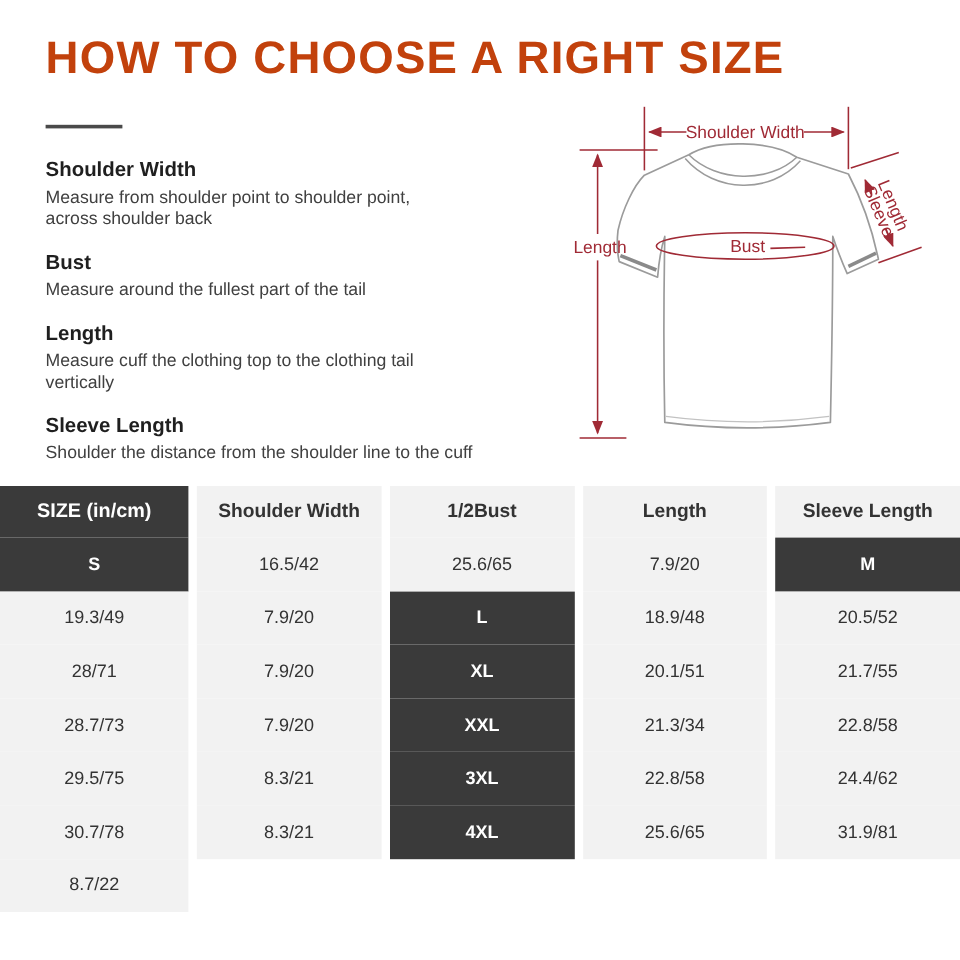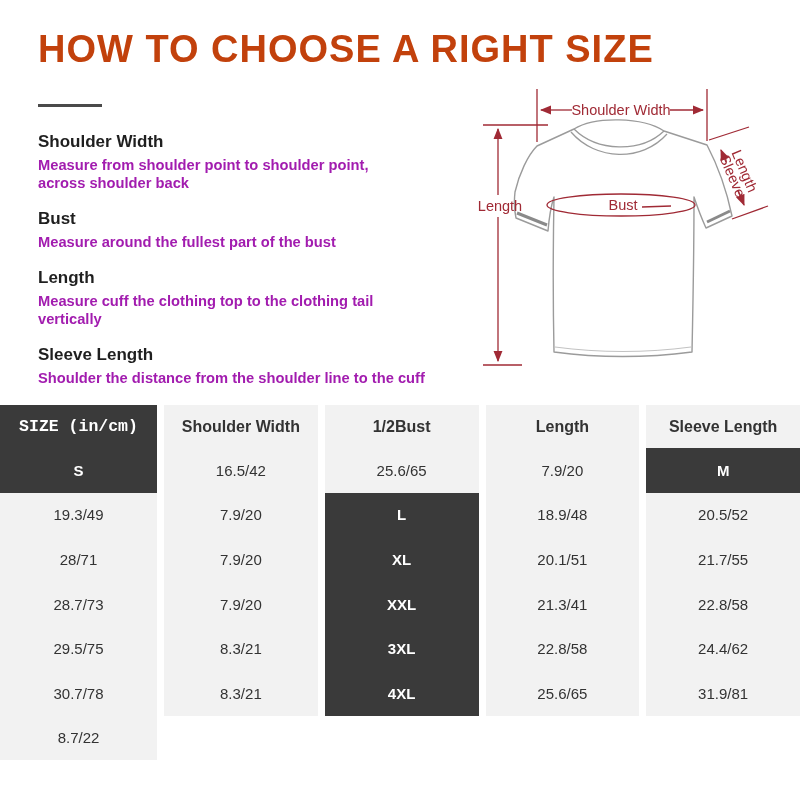--- a/index.html
+++ b/index.html
@@ -13,57 +13,56 @@
     font-size:38px;font-weight:bold;letter-spacing:1px;color:#c2410c;
   }
   .title-underline{
     position:absolute;left:38px;top:104px;width:64px;height:3px;background:#4a4a4a;
   }
   
   .instructions{position:absolute;left:38px;top:131px;width:430px;}
   .instr-item{margin:0 0 16px 0;}
   .instr-heading{font-size:17px;font-weight:bold;color:#1f1f1f;line-height:22px;margin:0;}
   .instr-body{
-    font-size:14.7px;color:#a21caf;line-height:18px;margin:3px 0 0 0;
+    font-size:14.7px;color:#404040;line-height:18px;margin:3px 0 0 0;
     white-space:pre-line;
-    font-weight:bold;
   }
   
   .diagram{position:absolute;left:460px;top:85px;width:340px;height:300px;}
   .ann-text{font-family:"Liberation Sans","DejaVu Sans",sans-serif;font-size:14.5px;}
   
   .size-table{
     position:absolute;left:0;top:405px;width:800px;
     display:grid;grid-template-columns:157px repeat(4,1fr);
     grid-template-rows:43px repeat(7,44.6px);
     column-gap:7px;row-gap:0;background:#ffffff;
   }
   .cell{display:flex;align-items:center;justify-content:center;}
   .cell.dark{background:#3a3a3a;color:#ffffff;}
   .cell.light{background:#f2f2f2;color:#333333;}
-  .corner-cell{font-size:16.5px;font-weight:bold;font-family:Liberation Mono, monospace;}
+  .corner-cell{font-size:16.5px;font-weight:bold;}
   .col-header{font-size:16px;font-weight:bold;color:#1a1a1a;}
   .size-label{font-size:15px;font-weight:bold;}
   .value-cell{font-size:15px;text-align:right;}
 </style>
 </head>
 <body>
 
 <div class="page-title">HOW TO CHOOSE A RIGHT SIZE</div>
 <div class="title-underline"></div>
 
 <div class="instructions">
   <div class="instr-item">
     <p class="instr-heading">Shoulder Width</p>
     <p class="instr-body">Measure from shoulder point to shoulder point,
 across shoulder back</p>
   </div>
   <div class="instr-item">
     <p class="instr-heading">Bust</p>
-    <p class="instr-body">Measure around the fullest part of the bust</p>
+    <p class="instr-body">Measure around the fullest part of the tail</p>
   </div>
   <div class="instr-item">
     <p class="instr-heading">Length</p>
     <p class="instr-body">Measure cuff the clothing top to the clothing tail
 vertically</p>
   </div>
   <div class="instr-item">
     <p class="instr-heading">Sleeve Length</p>
     <p class="instr-body">Shoulder the distance from the shoulder line to the cuff</p>
   </div>
@@ -144,21 +143,21 @@
   <div class="cell light value-cell">28/71</div>
   <div class="cell light value-cell">7.9/20</div>
 
   <div class="cell dark size-label">XL</div>
   <div class="cell light value-cell">20.1/51</div>
   <div class="cell light value-cell">21.7/55</div>
   <div class="cell light value-cell">28.7/73</div>
   <div class="cell light value-cell">7.9/20</div>
 
   <div class="cell dark size-label">XXL</div>
-  <div class="cell light value-cell">21.3/41</div>
+  <div class="cell light value-cell">21.3/34</div>
   <div class="cell light value-cell">22.8/58</div>
   <div class="cell light value-cell">29.5/75</div>
   <div class="cell light value-cell">8.3/21</div>
 
   <div class="cell dark size-label">3XL</div>
   <div class="cell light value-cell">22.8/58</div>
   <div class="cell light value-cell">24.4/62</div>
   <div class="cell light value-cell">30.7/78</div>
   <div class="cell light value-cell">8.3/21</div>
 

